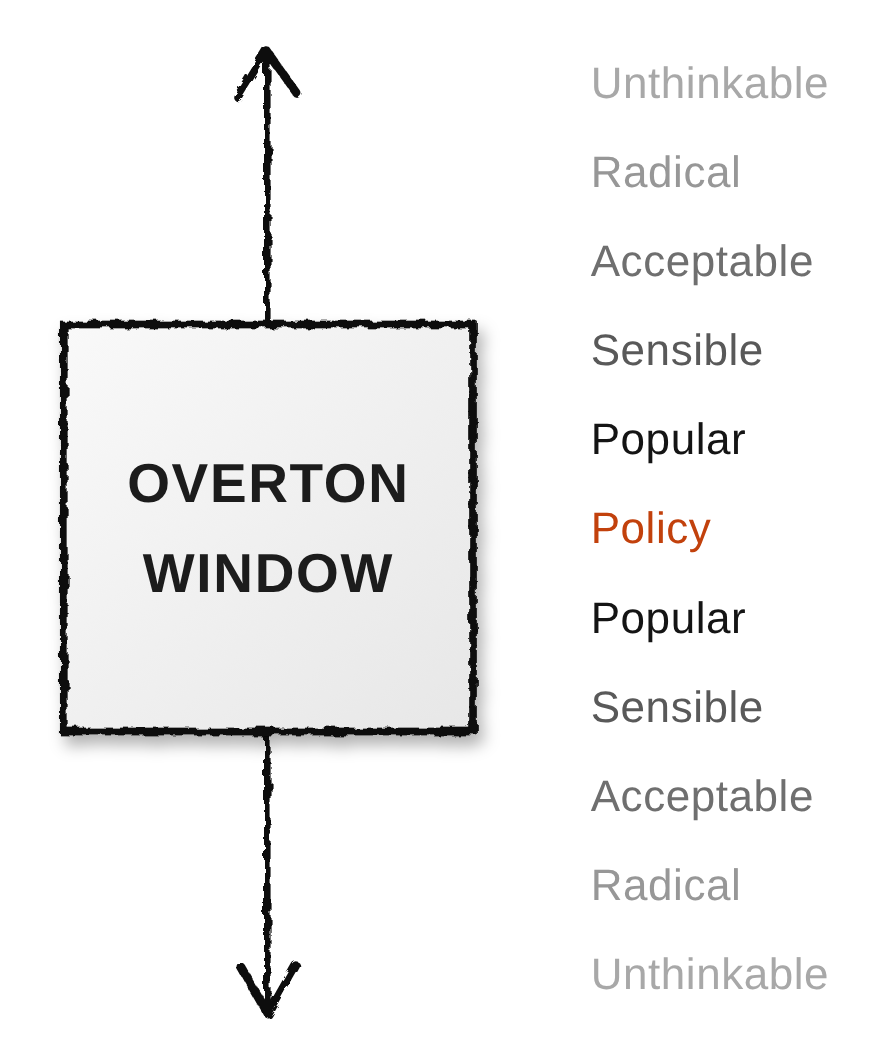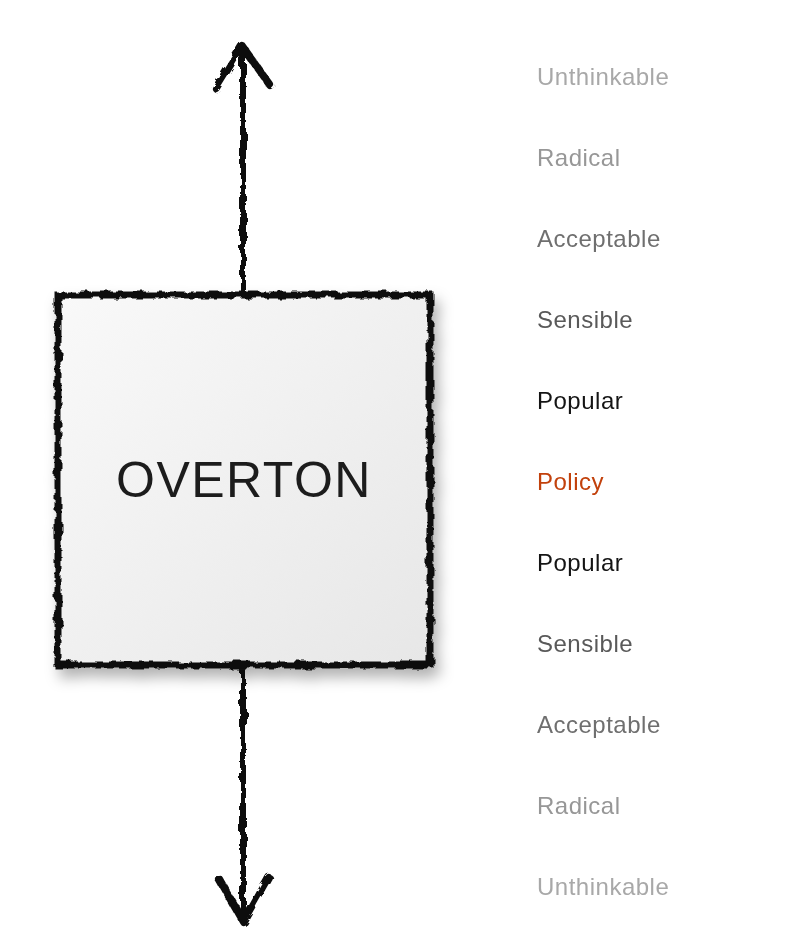--- a/index.html
+++ b/index.html
@@ -31,37 +31,38 @@
     height: 372px;
     display: flex;
     flex-direction: column;
     align-items: center;
     justify-content: center;
     row-gap: 32px;
     font-size: 50px;
     letter-spacing: 1.5px;
     color: #1c1c1c;
     pointer-events: none;
+    font-weight: bold;
   }
   .box-text div {
     line-height: 1;
     white-space: nowrap;
   }
   .ladder {
     position: absolute;
     left: 537px;
     top: 36px;
     display: flex;
     flex-direction: column;
   }
   .ladder-item {
     height: 81px;
     display: flex;
     align-items: center;
-    font-size: 24px;
+    font-size: 40px;
     letter-spacing: 0.5px;
     white-space: nowrap;
     text-align: right;
   }
 </style>
 </head>
 <body>
 
 <div class="stage">
 
@@ -90,20 +91,21 @@
       <path d="M 219 879 L 243 921 L 268 877" stroke-width="8"></path>
     </g>
 
     <g filter="url(#sketchShadow)">
       <rect x="58" y="295" width="372" height="370" fill="url(#boxfill)" stroke-width="7" stroke="#111111"></rect>
     </g>
   </svg>
 
   <div class="box-text">
     <div>OVERTON</div>
+    <div>WINDOW</div>
   </div>
 
   <div class="ladder">
       <div class="ladder-item" style="color: rgb(168, 168, 168);">Unthinkable</div>
       <div class="ladder-item" style="color: rgb(151, 151, 151);">Radical</div>
       <div class="ladder-item" style="color: rgb(111, 111, 111);">Acceptable</div>
       <div class="ladder-item" style="color: rgb(89, 89, 89);">Sensible</div>
       <div class="ladder-item" style="color: rgb(20, 20, 20);">Popular</div>
       <div class="ladder-item" style="color: #c2410c;">Policy</div>
       <div class="ladder-item" style="color: rgb(20, 20, 20);">Popular</div>

